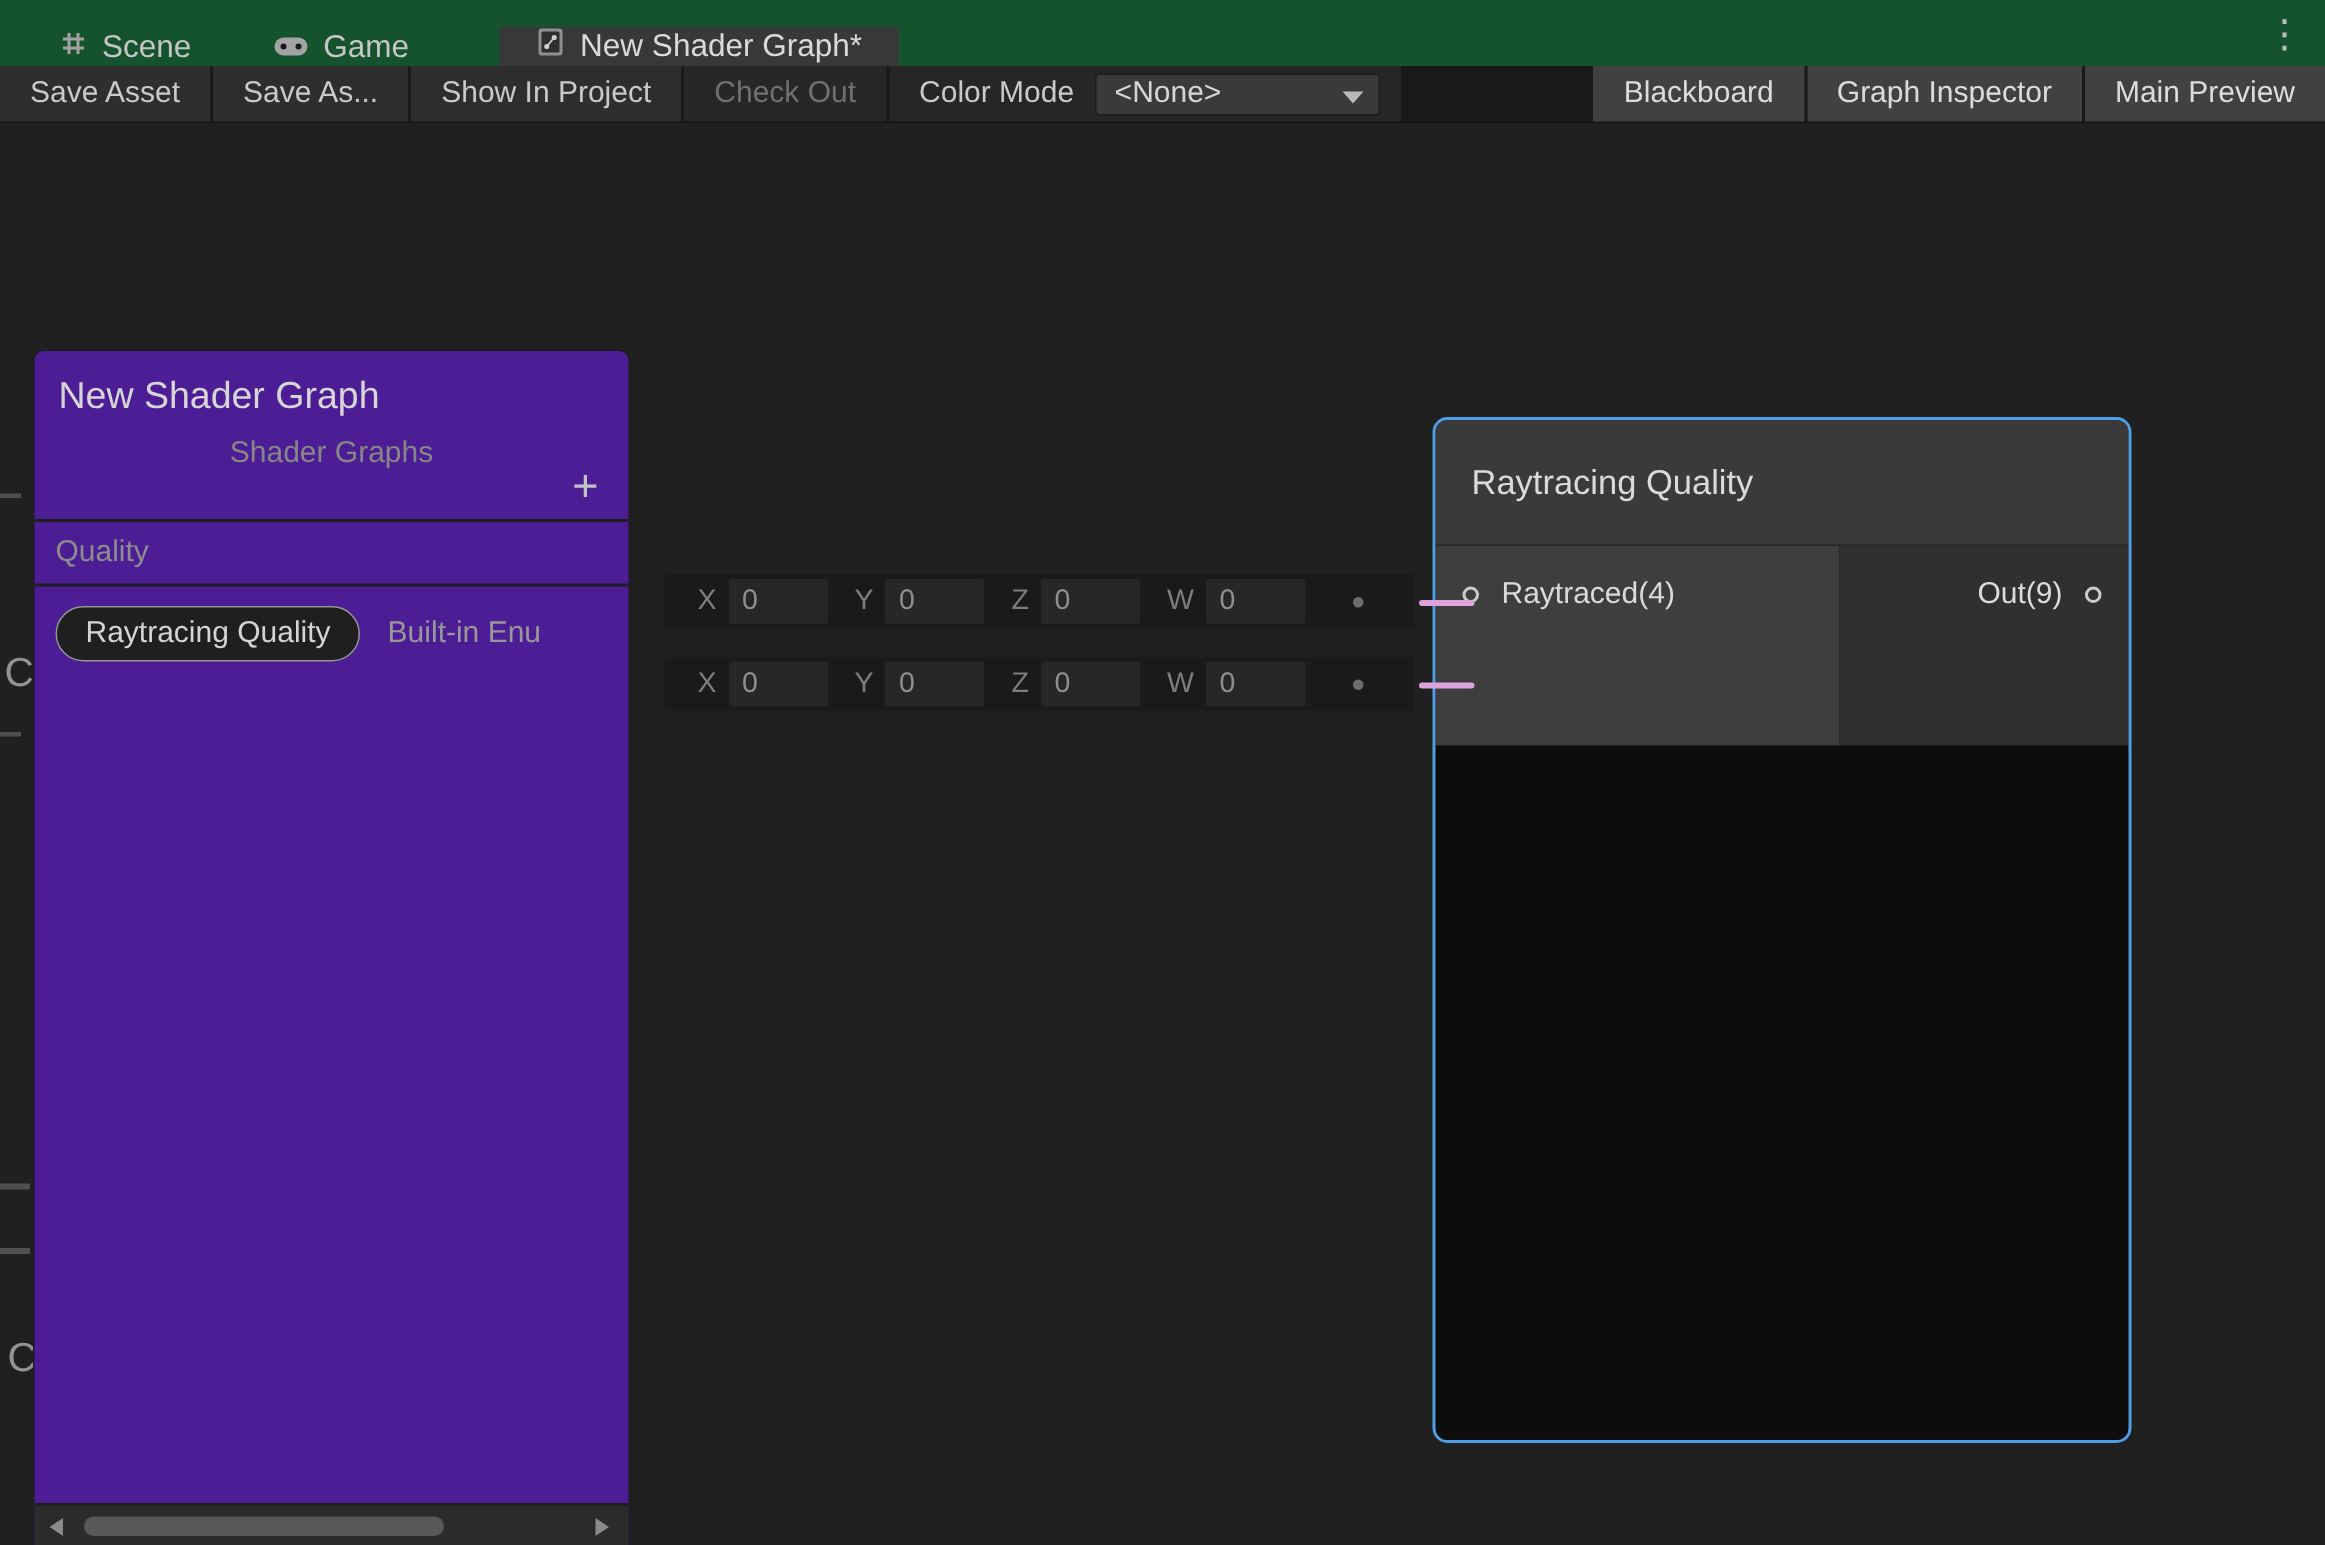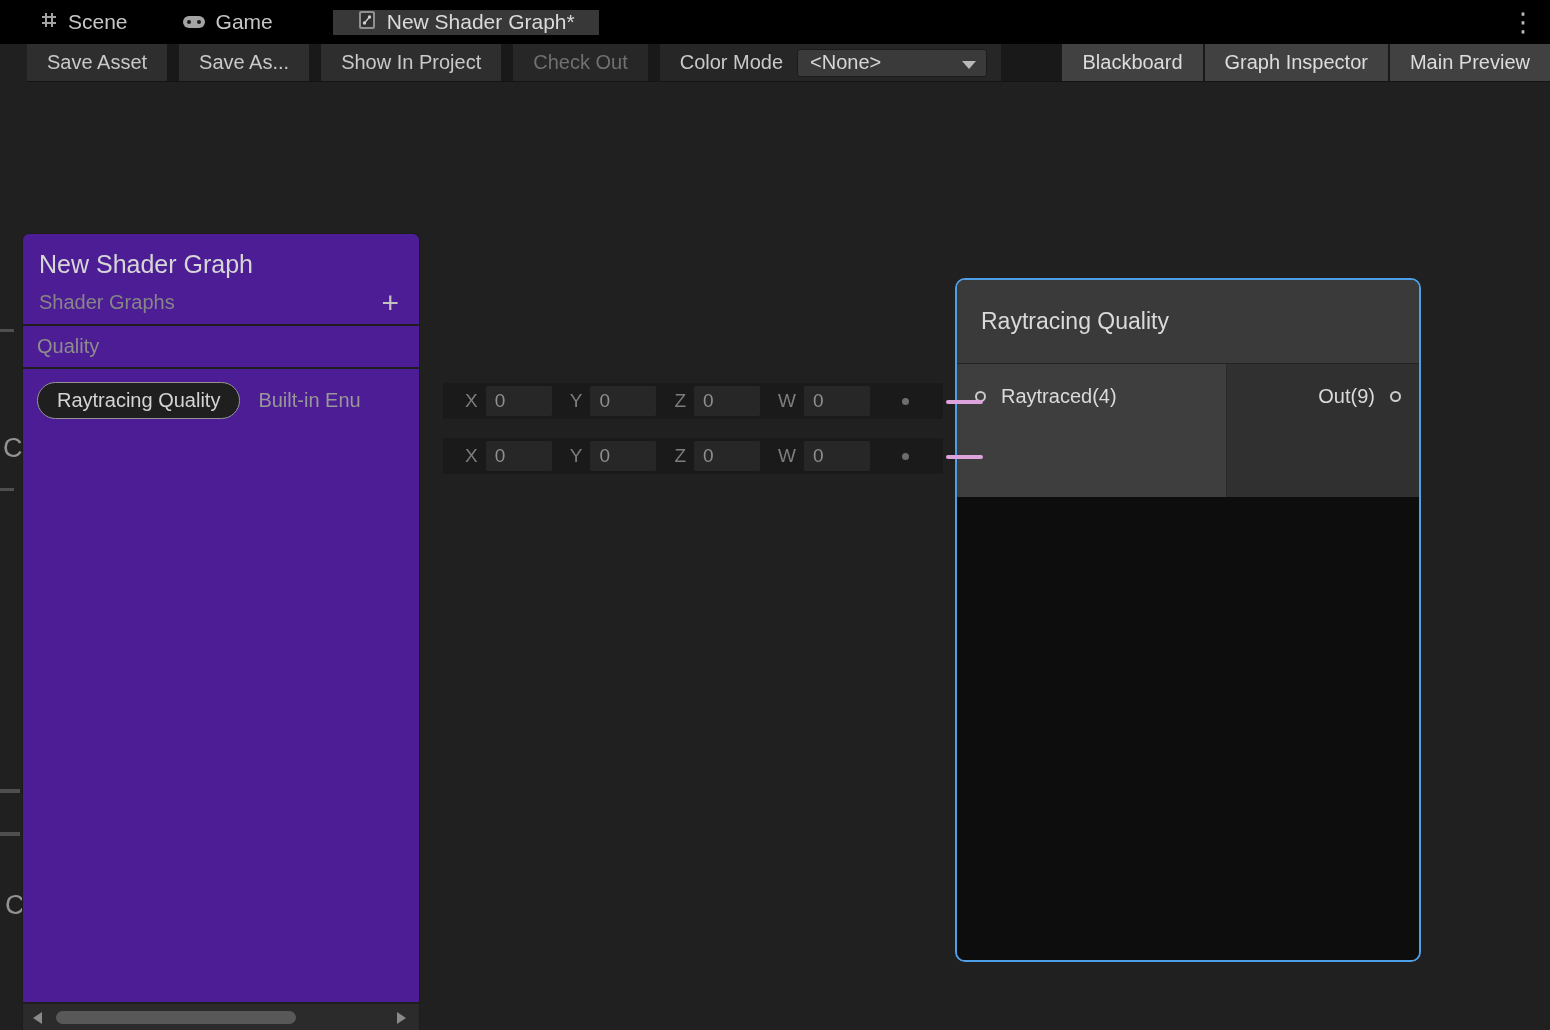--- a/index.html
+++ b/index.html
@@ -1,28 +1,28 @@
 <!DOCTYPE html>
 <html><head>
 <meta charset="utf-8">
 <style>
   * { margin: 0; padding: 0; box-sizing: border-box; }
   html,body { width:1550px; height:1030px; background:#202020; font-family:"Liberation Sans", sans-serif; overflow:hidden; }
   #root { position:relative; width:1550px; height:1030px; background:#202020; color:#d2d2d2; }
 
   
-  .tabbar { position:absolute; top:0; left:0; right:0; height:44px; background:#000000; display:flex; align-items:center; }
+  .tabbar { position:absolute; top:0; left:0; right:0; height:44px; background:#14532d; display:flex; align-items:flex-end; }
   .tab { display:flex; align-items:center; gap:10px; padding:0 24px; font-size:21px; color:#c6c6c6; cursor:default; }
   .tab-scene { margin-left:16px; }
   .tab-game { margin-left:6px; }
   .tab-active { margin-left:36px; background:#383838; color:#dadada; }
   .overflow-btn { margin-left:auto; align-self:center; padding:0 14px; font-size:26px; color:#bdbdbd; line-height:44px; }
 
   
-  .toolbar { position:absolute; top:44px; left:0; right:0; height:38px; background:#191919; display:flex; align-items:stretch; gap:12px; border-bottom:1px solid #141414;margin-left:27px; }
+  .toolbar { position:absolute; top:44px; left:0; right:0; height:38px; background:#191919; display:flex; align-items:stretch; gap:2px; border-bottom:1px solid #141414; }
   .tb-seg { background:#2e2e2e; display:flex; align-items:center; padding:0 20px; font-size:20px; color:#c9c9c9; white-space:nowrap; }
   .tb-disabled { background:#272727; color:#707070; }
   .tb-on { background:#414141; color:#dcdcdc; }
   .tb-colormode { background:#262626; gap:14px; padding-right:14px; }
   .tb-dropdown { position:relative; background:#3a3a3a; border:1px solid #1b1b1b; border-radius:3px; height:28px; width:190px; display:flex; align-items:center; padding:0 34px 0 12px; color:#d6d6d6; }
   .tb-dropdown .dd-arrow { position:absolute; right:10px; top:11px; width:0; height:0; border-left:7px solid transparent; border-right:7px solid transparent; border-top:8px solid #b9b9b9; }
   .tb-right { margin-left:auto; display:flex; gap:2px; }
 
   
   .frag-line { position:absolute; background:#4f4f4f; }
@@ -32,21 +32,21 @@
   .vrow { position:absolute; left:443px; width:500px; height:36px; display:flex; align-items:center; background:rgba(0,0,0,0.16); padding-left:22px; }
   .vf { display:flex; align-items:center; margin-right:18px; }
   .vl { color:#7d7d7d; font-size:19px; margin-right:8px; }
   .vb { width:66px; height:30px; background:#272727; border-radius:2px; color:#8f8f8f; font-size:19px; line-height:30px; padding-left:9px; }
   .vdot { width:7px; height:7px; border-radius:50%; background:#6d6d6d; margin-left:14px; }
 
   
   .blackboard { position:absolute; left:22px; top:233px; width:398px; bottom:0; background:#4c1d95; border:1px solid #1c1c1c; border-bottom:none; border-radius:7px 7px 0 0; display:flex; flex-direction:column; overflow:hidden; }
   .bb-header { padding:16px 16px 10px 16px; }
   .bb-title { font-size:25px; color:#d6d6d6; }
-  .bb-subrow { display:flex; align-items:center; margin-top:12px; }
+  .bb-subrow { display:flex; align-items:center; margin-top:12px;flex-direction:column; }
   .bb-subtitle { font-size:20px; color:#868686; }
   .bb-add { margin-left:auto; font-size:30px; color:#c2c2c2; line-height:22px; padding:0 4px; }
   .bb-div { border-top:2px solid #1e1e1e; }
   .bb-row { padding:9px 14px; font-size:20px; color:#8d8d8d; border-bottom:2px solid #1e1e1e; }
   .bb-content { flex:1; padding:13px 0 0 14px; overflow:hidden; }
   .kw-row { display:flex; align-items:center; gap:18px; white-space:nowrap; }
   .kw-pill { border:1px solid #949494; border-radius:19px; padding:6px 19px; background:#1f1f1f; color:#d4d4d4; font-size:20px; }
   .kw-type { color:#989898; font-size:20px; }
   .bb-scroll { height:28px; border-top:2px solid #1e1e1e; position:relative; background:#2b2b2b; }
   .sb-arrow-left { position:absolute; left:10px; top:8px; width:0; height:0; border-top:6px solid transparent; border-bottom:6px solid transparent; border-right:9px solid #8a8a8a; }

